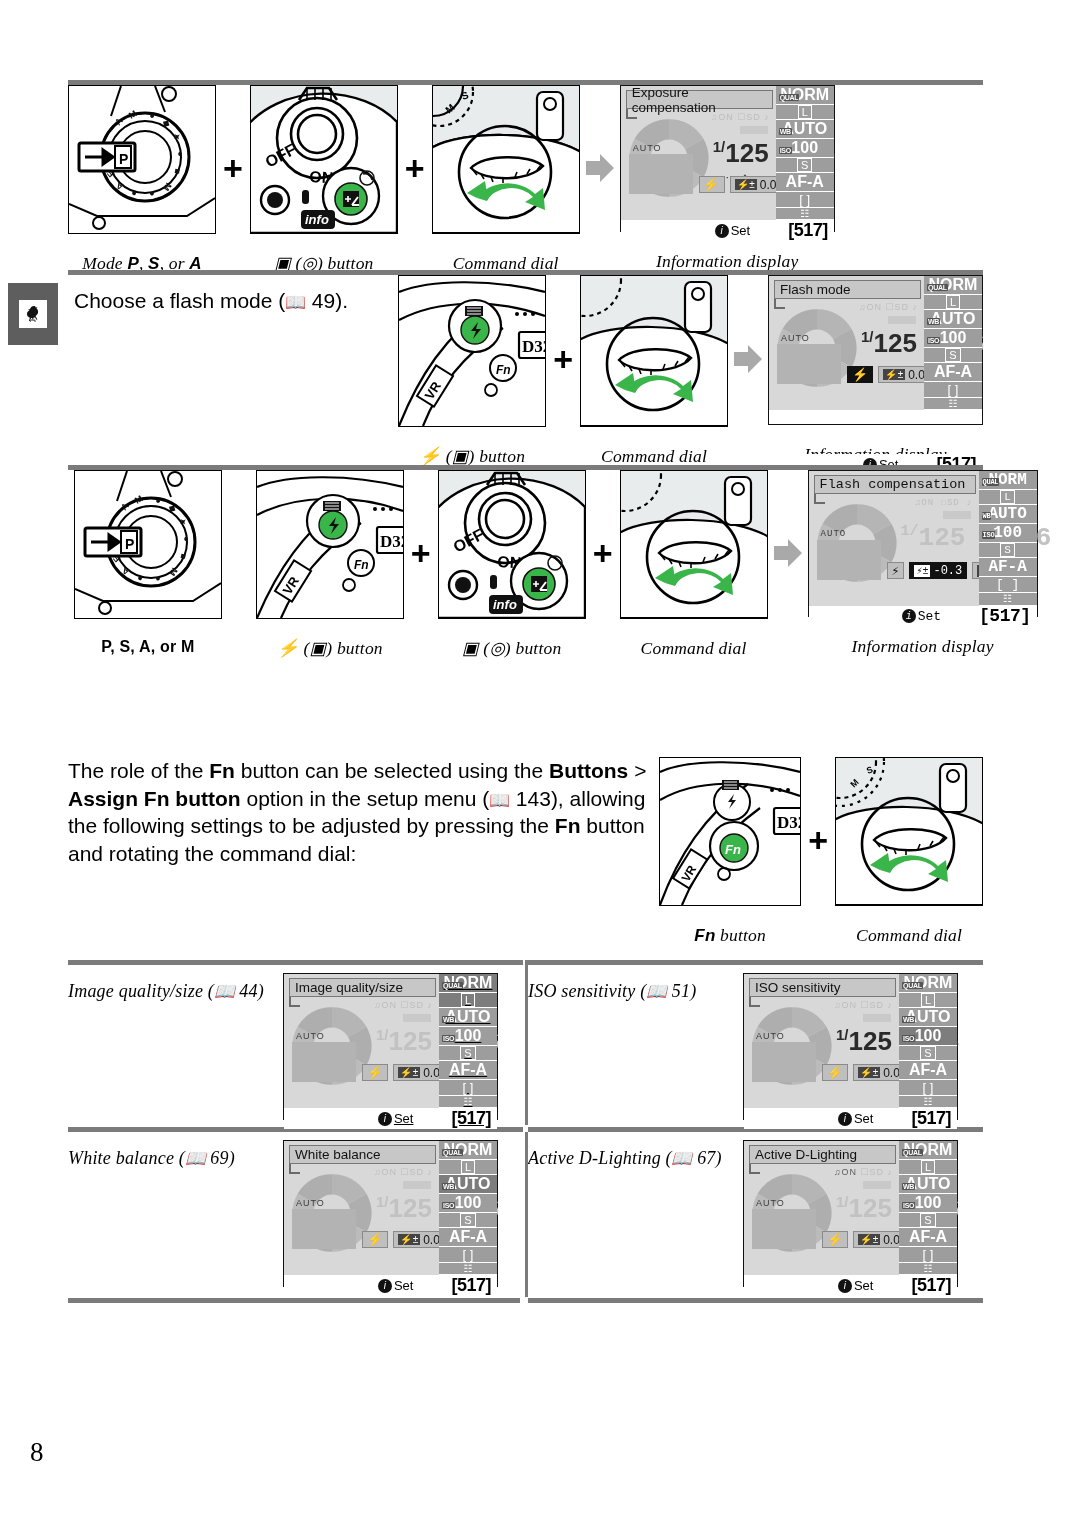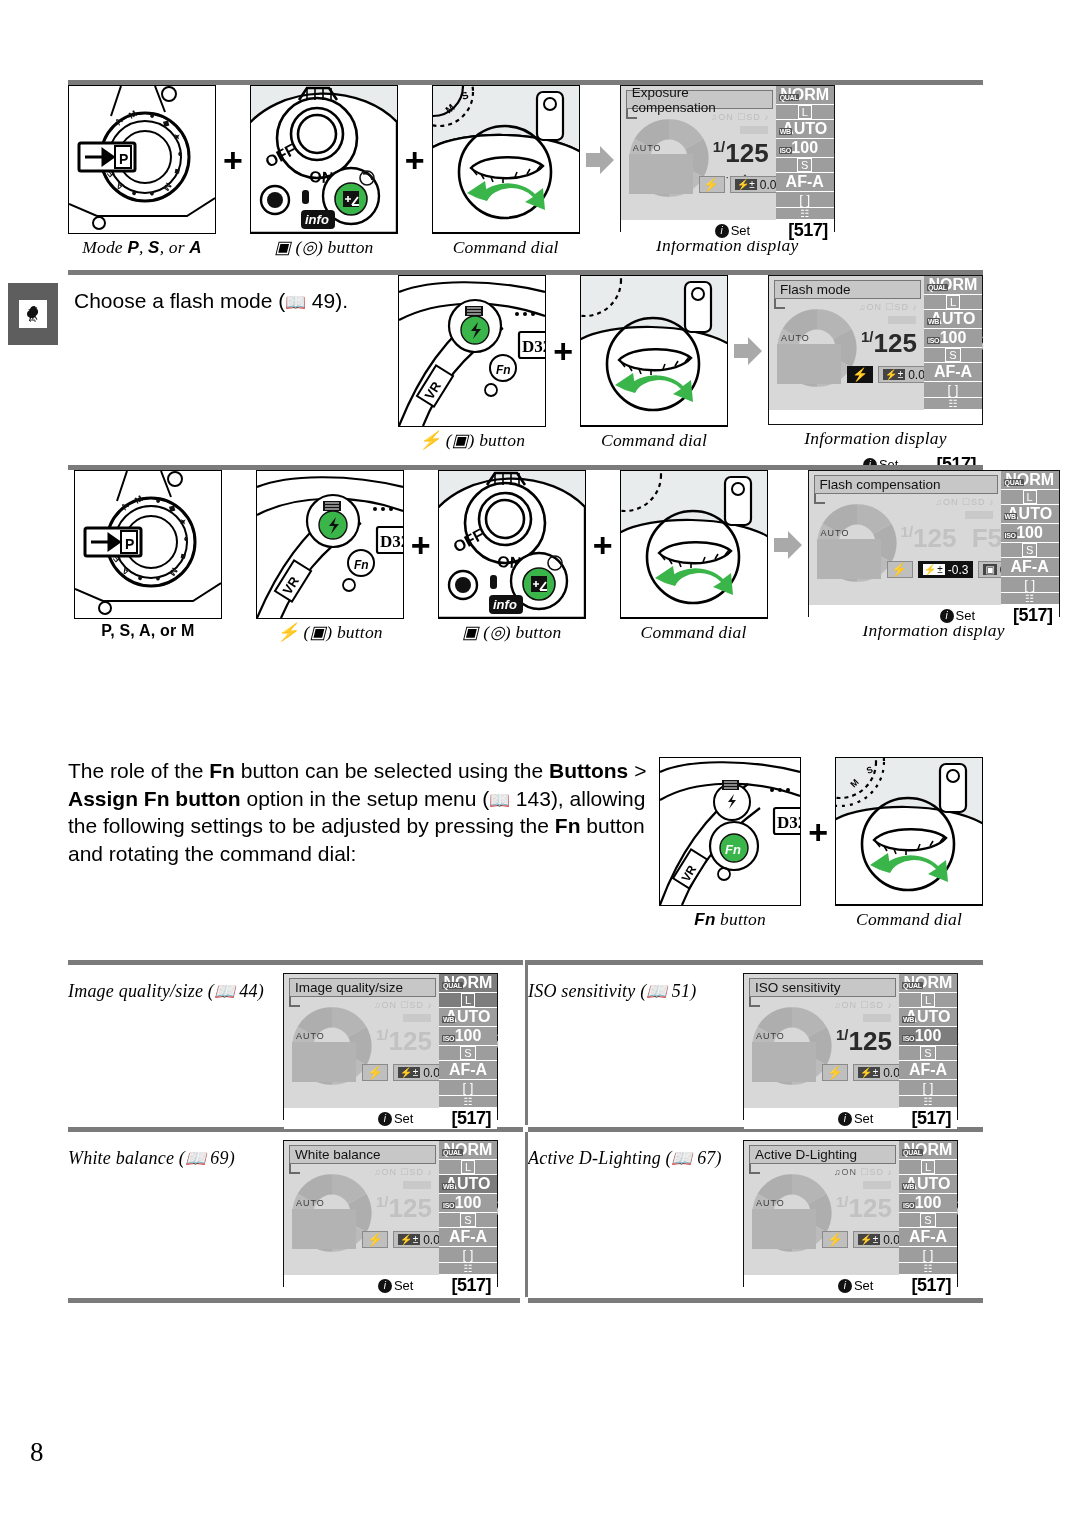--- a/index.html
+++ b/index.html
@@ -21,21 +21,21 @@
   .row{position:relative;border-top:5px solid #7b7b7b;}
   .row-inner{display:flex;align-items:flex-start;}
 
   .steptext{font-size:21px;line-height:1.30;padding:12px 8px 0 6px;}
   .steptext b{font-weight:bold;}
   .bk{font-family:"DejaVu Sans",sans-serif;font-size:17px;letter-spacing:-.5px;}
 
   .figs{display:flex;align-items:flex-start;}
   .fig{display:flex;flex-direction:column;align-items:center;}
   .fig .cap{font-size:17.5px;font-style:italic;font-family:"Liberation Serif",serif;
-            margin-top:3px;white-space:nowrap;letter-spacing:.2px;}
+            margin-top:19px;white-space:nowrap;letter-spacing:.2px;}
   .fig .cap b{font-style:italic;font-weight:bold;font-family:"Liberation Sans",sans-serif;font-size:17px;}
   .plus{font-size:34px;font-weight:bold;align-self:center;margin:0 7px;padding-bottom:24px;line-height:1;}
   .arrowgap{align-self:center;padding-bottom:24px;margin:0 4px;}
   .arrowgap svg{display:block}
 
   .ill{border:1.6px solid #000;background:#fff;position:relative;overflow:hidden;}
   .ill.shade{background:#e9ecec;}
 
   
   svg.cam{display:block}
@@ -637,21 +637,21 @@
         <div class="cap">Command dial</div>
       </div>
 
       <div class="arrowgap">
         <svg width="32" height="30" viewBox="0 0 32 30">
             <path d="M2 8 h14 v-7 l14 14 l-14 14 v-7 h-14 z" fill="#a9a9a9"></path>
           </svg>
       </div>
 
       <div class="fig">
-        <div class="lcd" style="width:252px;height:147px;">
+        <div class="lcd" style="width:230px;height:147px;font-family:Liberation Mono, monospace;">
           <div class="body">
             <div class="left">
               <div class="titlebar">Flash compensation</div>
               <div class="tick"></div>
               <div class="topicons">♫ON ☐SD ♪</div>
               <div class="battery"></div>
               <svg class="iris" viewBox="0 0 100 100">
                 <g>
                   <path d="M50 4 A46 46 0 0 1 91 27 L50 50 Z" fill="#9a9a9a"></path>
                   <path d="M91 27 A46 46 0 0 1 91 73 L50 50 Z" fill="#8d8d8d"></path>
@@ -809,21 +809,21 @@
 </div>
 
 <div class="grid">
 
   <div class="grow">
 
     <div class="gcell">
       <div class="gcap">
         <span>Image quality/size (</span><span class="bk">📖</span> <span>44</span>)
       </div>
-      <div class="lcd" style="width:215px;height:147px;">
+      <div class="lcd" style="width:215px;height:147px;text-decoration:underline;">
         <div class="body">
           <div class="left">
             <div class="titlebar">Image quality/size</div>
             <div class="tick"></div>
             <div class="topicons">♫ON ☐SD ♪</div>
             <div class="battery"></div>
             <svg class="iris" viewBox="0 0 100 100">
               <g>
                 <path d="M50 4 A46 46 0 0 1 91 27 L50 50 Z" fill="#9a9a9a"></path>
                 <path d="M91 27 A46 46 0 0 1 91 73 L50 50 Z" fill="#8d8d8d"></path>

